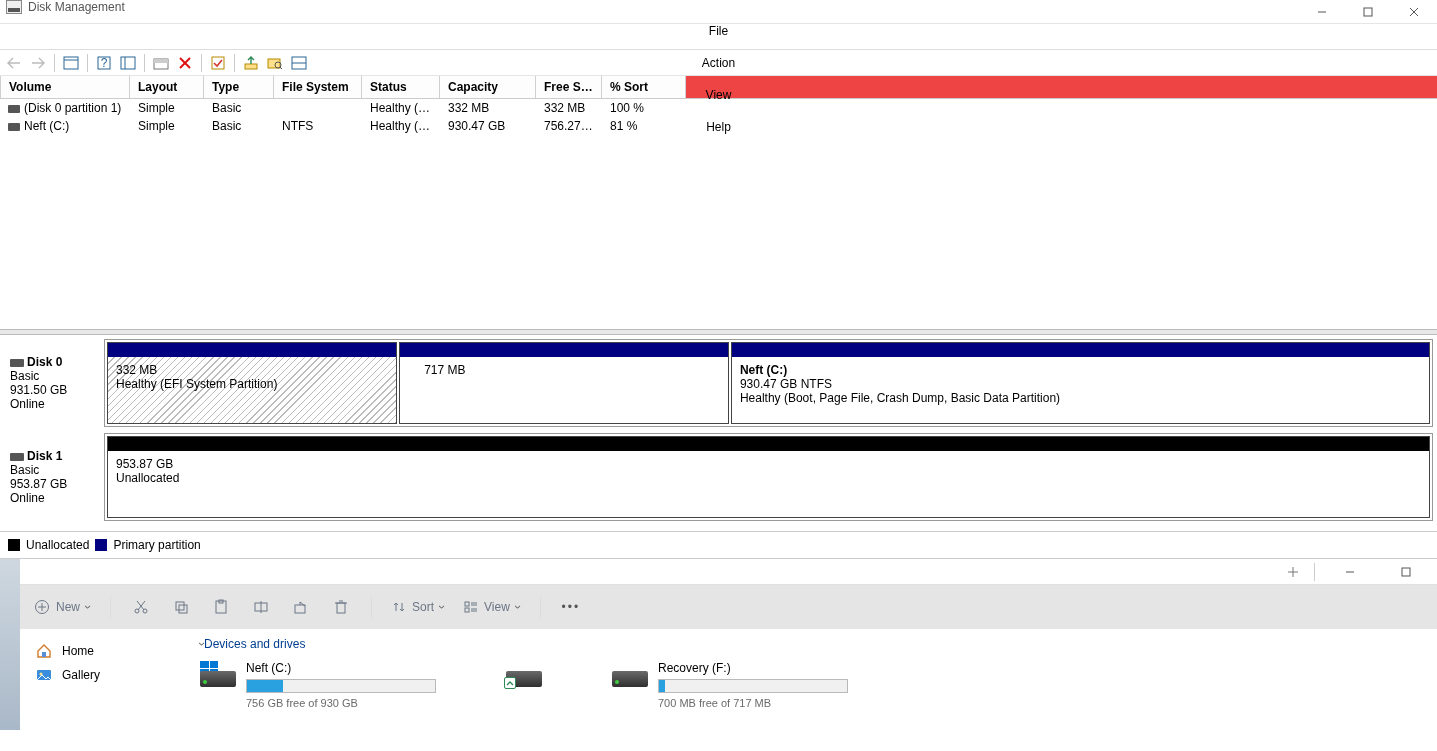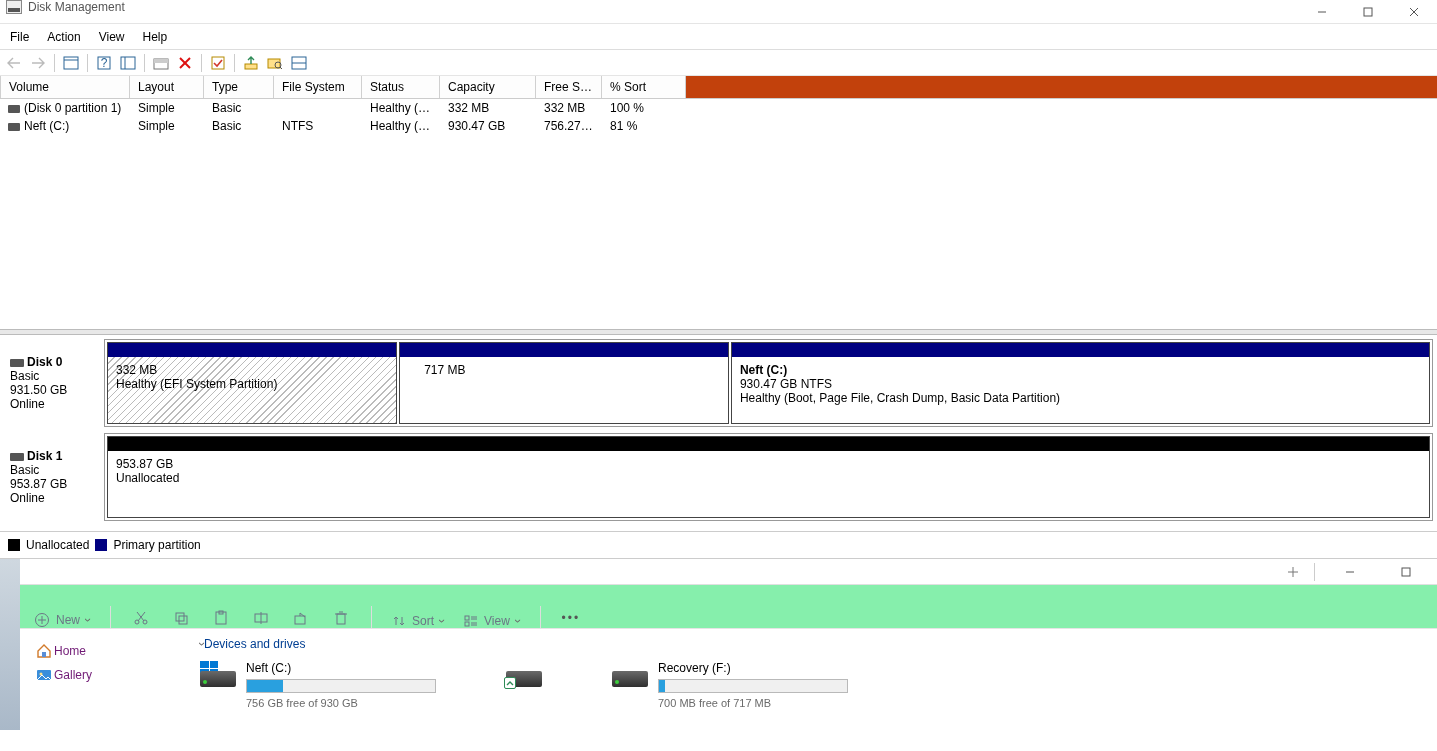--- a/index.html
+++ b/index.html
@@ -8,31 +8,31 @@
   
   .titlebar { height: 24px; display: flex; align-items: flex-start; justify-content: space-between; background: #fff; border-bottom: 1px solid #e5e5e5; }
   .titlebar-left { display: flex; align-items: center; gap: 6px; padding-left: 6px; color: #555; }
   .tb-icon { width: 16px; height: 14px; border: 1px solid #888; position: relative; background: #eee; }
   .tb-icon::after { content: ""; position: absolute; left: 1px; right: 1px; bottom: 1px; height: 4px; background: #555; }
   .titlebar-right { display: flex; }
   .win-btn { width: 46px; height: 24px; display: flex; align-items: center; justify-content: center; color: #555; }
   .win-btn svg { width: 10px; height: 10px; }
 
   
-  .menubar { height: 26px; display: flex; align-items: center; gap: 18px; padding: 0 10px; border-bottom: 1px solid #ddd; }
+  .menubar { height: 26px; display: flex; align-items: center; gap: 18px; padding: 0 10px; border-bottom: 1px solid #ddd; flex-direction: column; }
   .menu-item { color: #000; cursor: default; }
 
   
   .toolbar { height: 26px; display: flex; align-items: center; padding: 0 4px; gap: 4px; border-bottom: 1px solid #e5e5e5; }
   .tb-sep { width: 1px; height: 18px; background: #ccc; margin: 0 2px; }
   .tb-btn { width: 20px; height: 20px; display: flex; align-items: center; justify-content: center; }
   .tb-btn.disabled { opacity: .4; }
 
   
-  .vol-header { display: flex; background: #c2410c; border-bottom: 1px solid #ccc; }
+  .vol-header { display: flex; background: #ef4444; border-bottom: 1px solid #ccc; font-weight: bold; }
   .vh-cell { padding: 4px 8px; border-right: 1px solid #d0d0d0; background: #fdfdfd; color: #000; font-size: 12px; overflow: hidden; white-space: nowrap; text-overflow: ellipsis; }
   .vh-cell:first-child { border-left: 1px solid #d0d0d0; }
   .w-vol { width: 130px; } .w-lay { width: 74px; } .w-type { width: 70px; }
   .w-fs { width: 88px; } .w-status { width: 78px; } .w-cap { width: 96px; }
   .w-free { width: 66px; } .w-pct { width: 84px; }
 
   
   .vol-body { background: #fff; }
   .vol-row { display: flex; height: 18px; align-items: center; }
   .vr-cell { padding: 0 8px; overflow: hidden; white-space: nowrap; text-overflow: ellipsis; }
@@ -63,28 +63,28 @@
   
   .legend { display: flex; align-items: center; gap: 6px; padding: 6px 8px; border-top: 1px solid #ccc; background: #fff; }
   .leg-sw { width: 12px; height: 12px; display: inline-block; }
 
   
   .explorer { position: relative; }
   .ex-sliver { width: 20px; background: linear-gradient(#cfd8e0, #a9b8c8); }
   .ex-main { flex: 1; display: flex; flex-direction: column; }
   .ex-tabstrip { height: 26px; background: #fff; border-bottom: 1px solid #e0e0e0; display: flex; align-items: center; justify-content: flex-end; padding: 0 8px; gap: 10px; }
   .plus { width: 18px; height: 18px; display: flex; align-items: center; justify-content: center; }
-  .ex-toolbar { height: 44px; display: flex; align-items: flex-end; padding: 0 14px; gap: 20px; border-bottom: 1px solid #e5e5e5; background: #86efac; }
+  .ex-toolbar { height: 44px; display: flex; align-items: center; padding: 0 14px; gap: 20px; border-bottom: 1px solid #e5e5e5; background: #e5e5e5; }
   .ex-btn { display: flex; align-items: center; gap: 6px; color: #6b7685; }
   .ex-iconbtn { width: 20px; height: 20px; display: flex; align-items: center; justify-content: center; color: #6b7685; }
   .ex-sep { width: 1px; height: 22px; background: #ddd; }
 
   .ex-body { display: flex; flex: 1; }
   .ex-nav { width: 170px; padding: 10px 6px; }
-  .nav-item { display: flex; align-items: center; gap: 2px; padding: 4px 10px; color: #701a75; }
+  .nav-item { display: flex; align-items: center; gap: 10px; padding: 4px 10px; color: #000000; }
   .ex-content { flex: 1; padding: 8px 10px; }
   .ex-heading { display: flex; align-items: center; gap: 0; color: #003e92; font-size: 13px; margin-bottom: 10px; }
   .drive-grid { display: flex; gap: 70px; }
   .drive { display: flex; gap: 10px; }
   .drive-icon { width: 36px; height: 26px; position: relative; }
   .drive-icon .chassis { position: absolute; left: 0; right: 0; bottom: 0; height: 16px; background: linear-gradient(#6a6a6a, #2f2f2f); border-radius: 2px; }
   .drive-icon .led { position: absolute; left: 3px; bottom: 3px; width: 4px; height: 4px; background: #3cce3c; border-radius: 50%; }
   .drive-icon .flag { position: absolute; left: 0; top: 0; width: 18px; height: 14px; display: grid; grid-template-columns: 1fr 1fr; grid-template-rows: 1fr 1fr; gap: 1px; }
   .flag > span { background: #0078d4; }
   .drive-icon .share { position: absolute; left: -2px; bottom: -2px; width: 12px; height: 12px; border-radius: 2px; background: #fff; border: 1px solid #2e8b57; display: flex; align-items: center; justify-content: center; }

